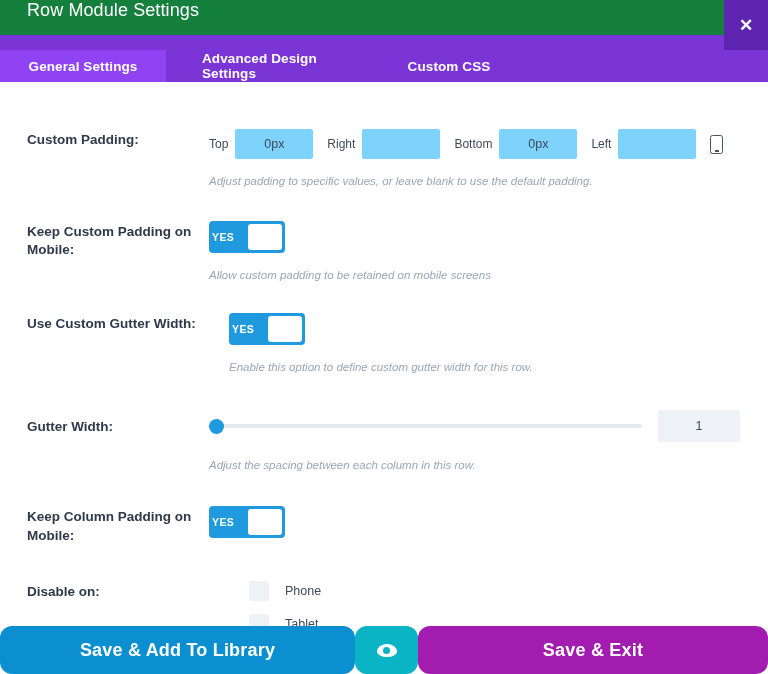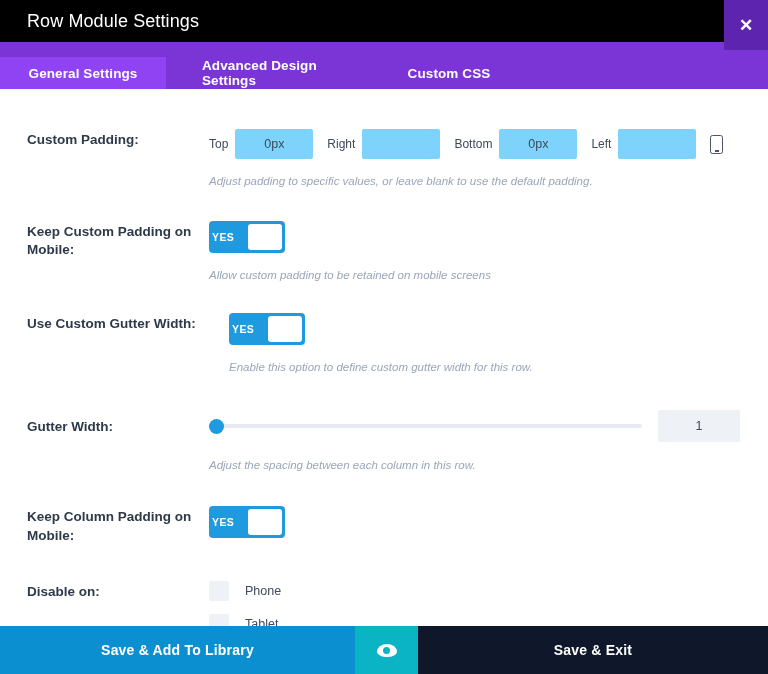--- a/index.html
+++ b/index.html
@@ -16,24 +16,23 @@
     position: relative;
     width: 768px;
     height: 674px;
     background: #ffffff;
     overflow: hidden;
   }
 
   
   .header {
     position: relative;
-    height: 42px;
-    background: #000000;
-    display: flex;
-    align-items: center;
+    height: 35px;
+    background: #15803d;
+    display: flex;
   }
   .header-title {
     color: #ffffff;
     font-size: 18px;
     font-weight: 400;
     padding-left: 27px;
     letter-spacing: 0.1px;
   }
   .close-panel {
     position: absolute;
@@ -250,28 +249,29 @@
     right: 0;
     bottom: 0;
     height: 48px;
     display: flex;
   }
   .btn {
     display: flex;
     align-items: center;
     justify-content: center;
     color: #ffffff;
-    font-size: 14px;
+    font-size: 18px;
     font-weight: 700;
     cursor: pointer;
     letter-spacing: 0.2px;
+    border-radius: 12px;
   }
   .btn-library { width: 355px; background: #0b8fd1; }
   .btn-preview { width: 63px; background: #0ab4c4; }
-  .btn-exit { flex: 1 1 auto; background: #0f172a; }
+  .btn-exit { flex: 1 1 auto; background: #a21caf; }
 
   .eye {
     width: 20px;
     height: 13px;
     background: #ffffff;
     border-radius: 50% 50% 50% 50% / 60% 60% 40% 40%;
     position: relative;
     display: flex;
     align-items: center;
     justify-content: center;
@@ -367,21 +367,21 @@
     <div class="row" style="padding-top:33px;">
       <div class="row-label">Keep Column Padding on Mobile:</div>
       <div class="row-control">
         <div class="toggle">
           <span class="toggle-text">YES</span>
           <span class="toggle-knob"></span>
         </div>
       </div>
     </div>
 
-    <div class="row" style="padding-top:36px;">
+    <div class="row" style="padding-top:36px;gap:40px;">
       <div class="row-label">Disable on:</div>
       <div class="row-control">
         <div class="check-row">
           <span class="checkbox"></span>
           <span class="check-label">Phone</span>
         </div>
         <div class="check-row">
           <span class="checkbox"></span>
           <span class="check-label">Tablet</span>
         </div>

